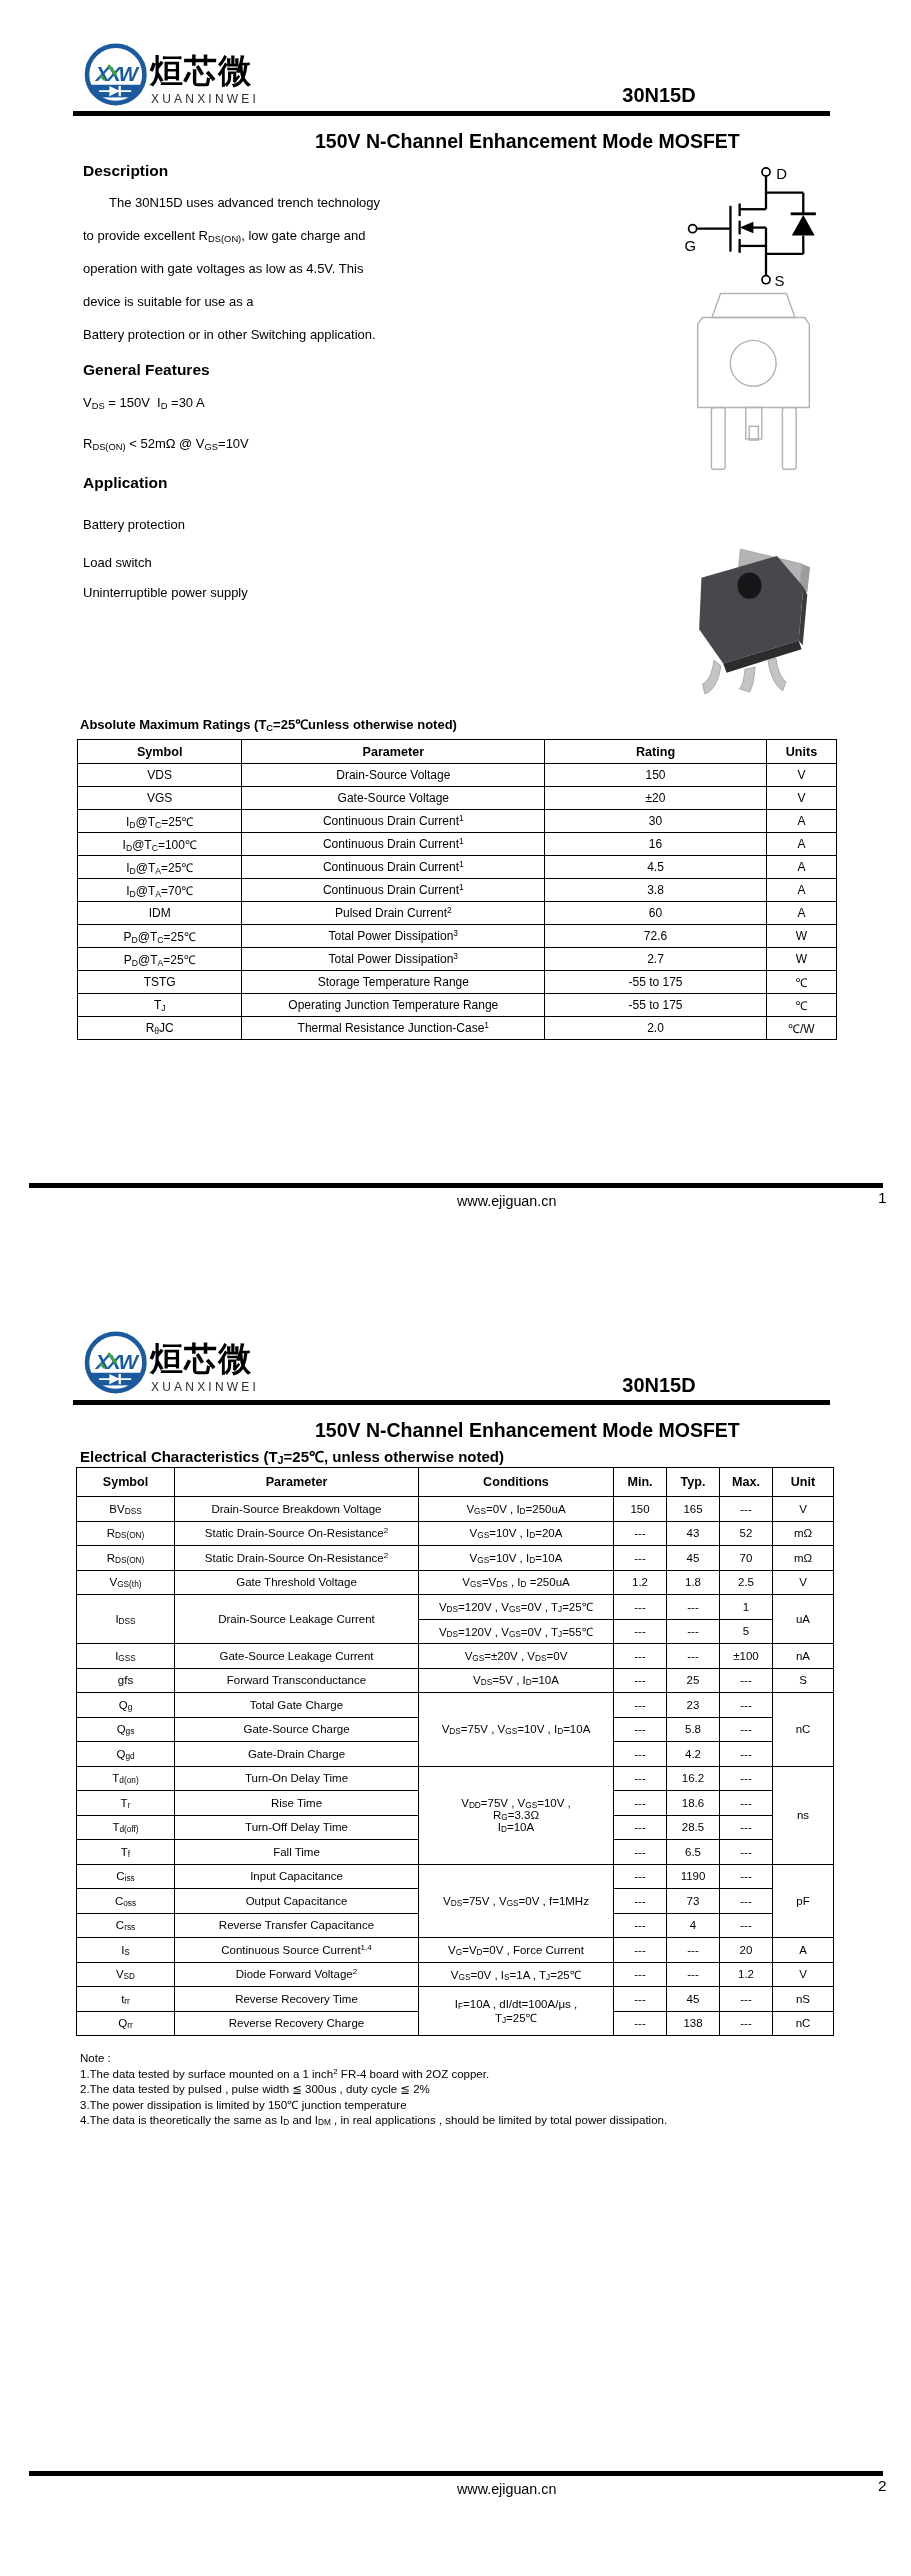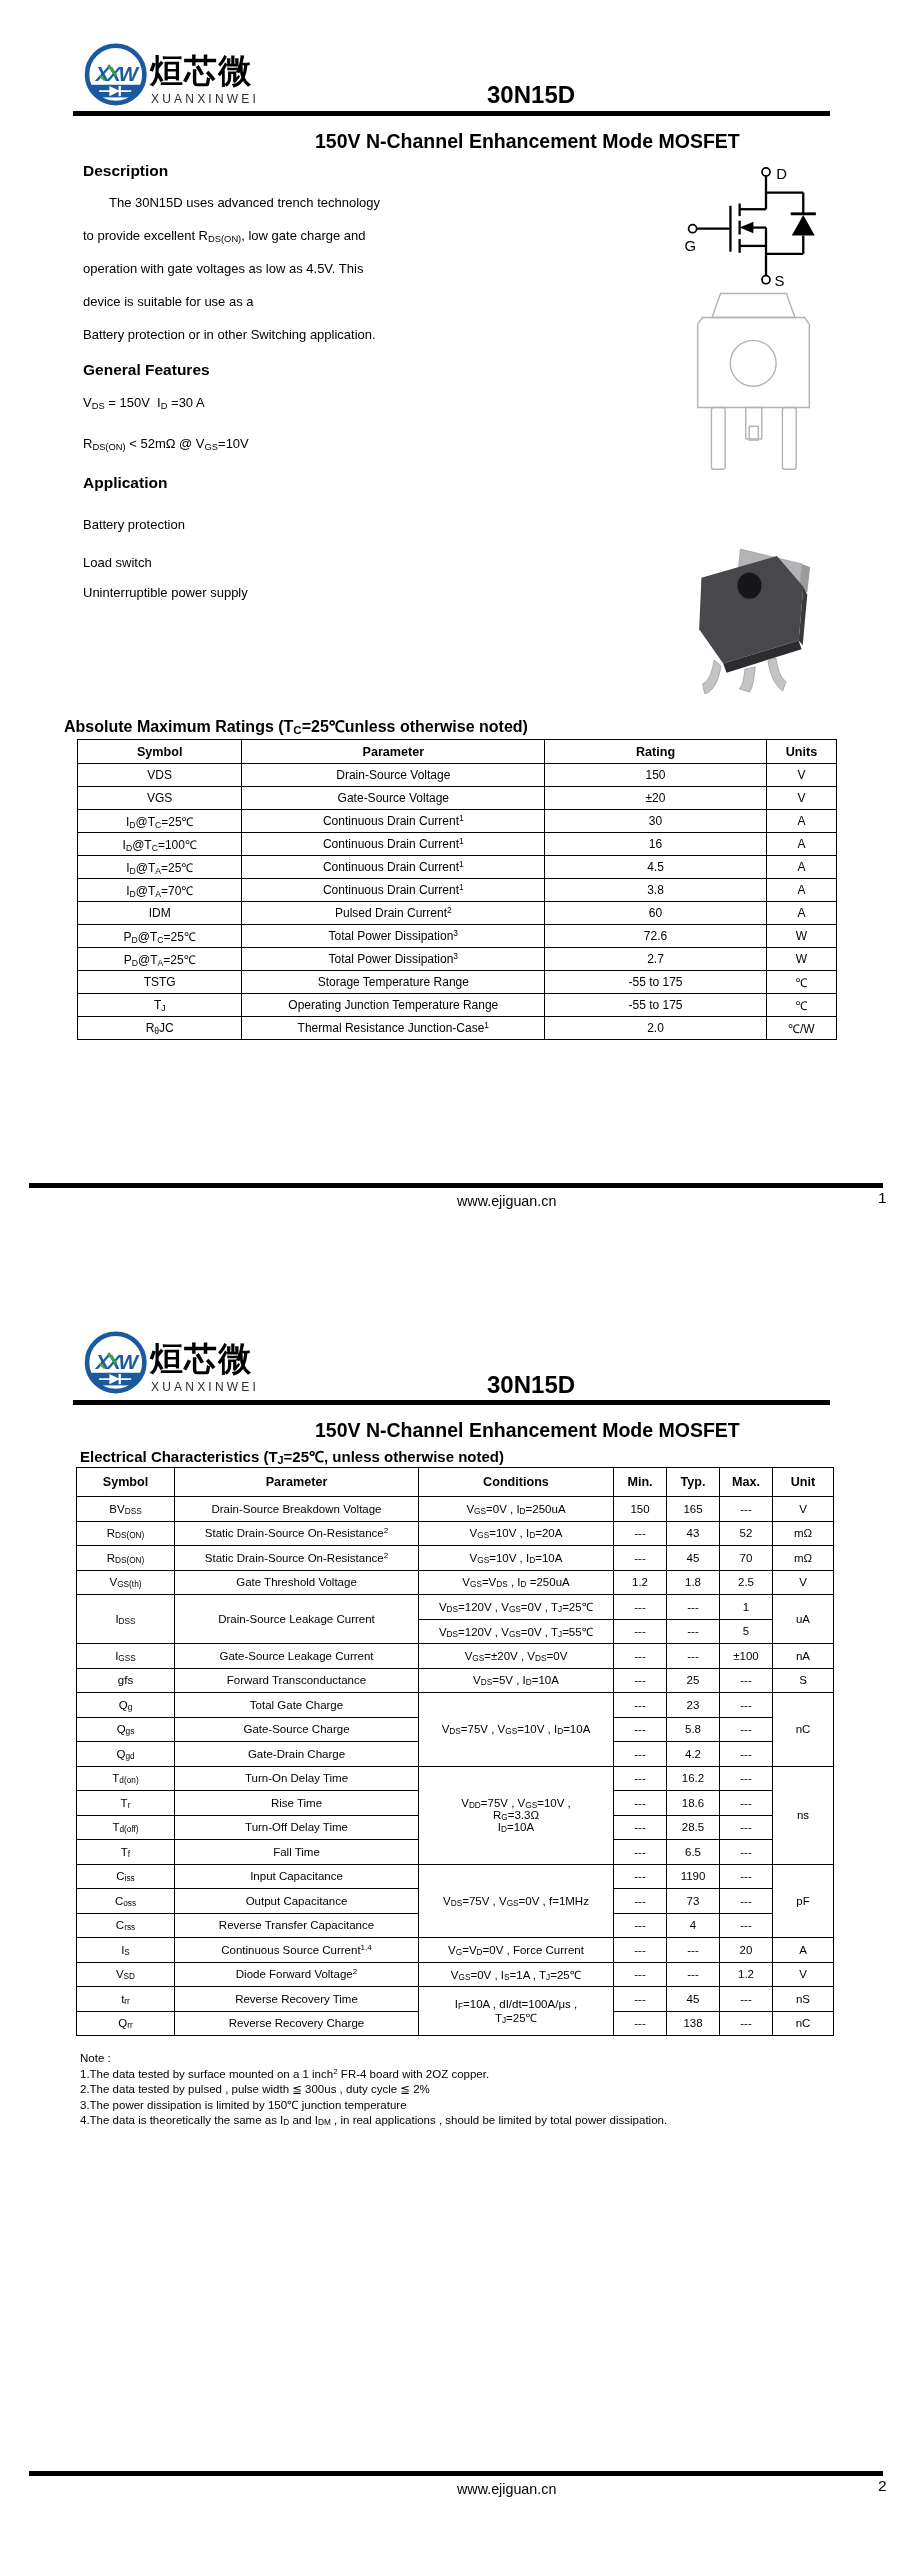--- a/index.html
+++ b/index.html
@@ -3,21 +3,21 @@
 <meta charset="utf-8">
 <style>
   html,body{margin:0;padding:0;background:#ffffff;}
   body{width:911px;height:2576px;position:relative;font-family:"Liberation Sans",sans-serif;color:#000;}
   .page{position:absolute;left:0;width:911px;height:1288px;background:#fff;overflow:hidden;}
   .abs{position:absolute;}
   sub{font-size:0.72em;vertical-align:-0.18em;line-height:0;}
   sup{font-size:0.7em;vertical-align:0.45em;line-height:0;}
   .logo-cn{font-size:33px;font-weight:bold;letter-spacing:1.1px;line-height:36px;font-family:"DejaVu Sans",sans-serif;}
   .logo-en{font-size:12px;letter-spacing:3.2px;color:#2e2e2e;font-weight:500;}
-  .partnum{font-size:24px;font-weight:bold;line-height:32px;text-align:left;}
+  .partnum{font-size:20px;font-weight:bold;line-height:32px;text-align:center;}
   .hrule{background:#000;height:5.2px;}
   .doc-title{font-size:19.5px;font-weight:bold;text-align:left;}
   .h2{font-size:15.5px;font-weight:bold;}
   .body-text{font-size:13px;line-height:33px;}
   .line-item{font-size:13px;}
   .tbl{border-collapse:collapse;table-layout:fixed;background:#fff;padding-left:40px;}
   .tbl,.tbl th,.tbl td{border:1.1px solid #000;}
   .tbl{border-width:1.7px;}
   .tbl th{font-size:12.6px;font-weight:bold;text-align:center;padding:0;}
   .tbl td{font-size:11.5px;text-align:center;vertical-align:middle;padding:0 2.3px;}
@@ -115,21 +115,21 @@
       <polygon points="20,62 152,24 198,78 190,172 58,212 16,152" fill="#48484c"></polygon>
       <polygon points="190,172 198,78 205,92 197,180" fill="#3a3a3e"></polygon>
       <polygon points="58,212 190,172 195,187 64,228" fill="#2c2c2f"></polygon>
       <ellipse cx="104" cy="76" rx="21" ry="23" fill="#17171a"></ellipse>
       <path d="M42,206 C38,232 32,242 22,248 L26,266 C42,258 50,244 54,216 Z" fill="#c4c4c6" stroke="#88888a" stroke-width="1"></path>
       <path d="M96,222 C94,240 92,250 86,256 L104,262 C110,252 112,240 114,218 Z" fill="#c4c4c6" stroke="#88888a" stroke-width="1"></path>
       <path d="M150,202 C154,224 158,236 168,244 L162,260 C148,250 140,232 136,206 Z" fill="#c4c4c6" stroke="#88888a" stroke-width="1"></path>
     </svg>
   </div>
 
-  <div class="abs h2" style="left:64px;top:715px;font-size:16px;">Absolute Maximum Ratings (T<sub>C</sub>=25℃unless otherwise noted)</div>
+  <div class="abs h2" style="left:80px;top:715px;font-size:13px;">Absolute Maximum Ratings (T<sub>C</sub>=25℃unless otherwise noted)</div>
   <table class="tbl amr abs" style="left:77px;top:739px;width:760px;">
       <colgroup>
         <col style="width: 164px;">
         <col style="width: 302px;">
         <col style="width: 221px;">
         <col style="width: 70px;">
       </colgroup>
       <thead>
         <tr>
           <th>Symbol</th>

